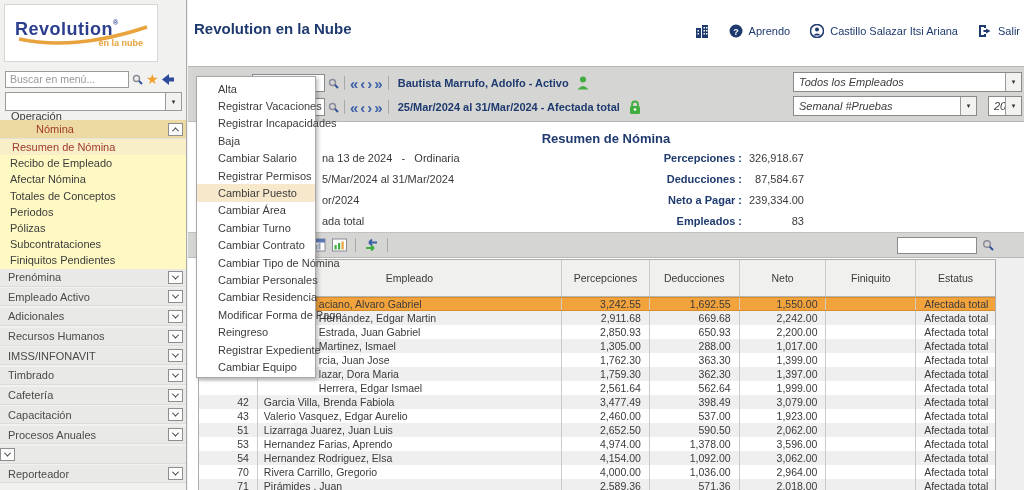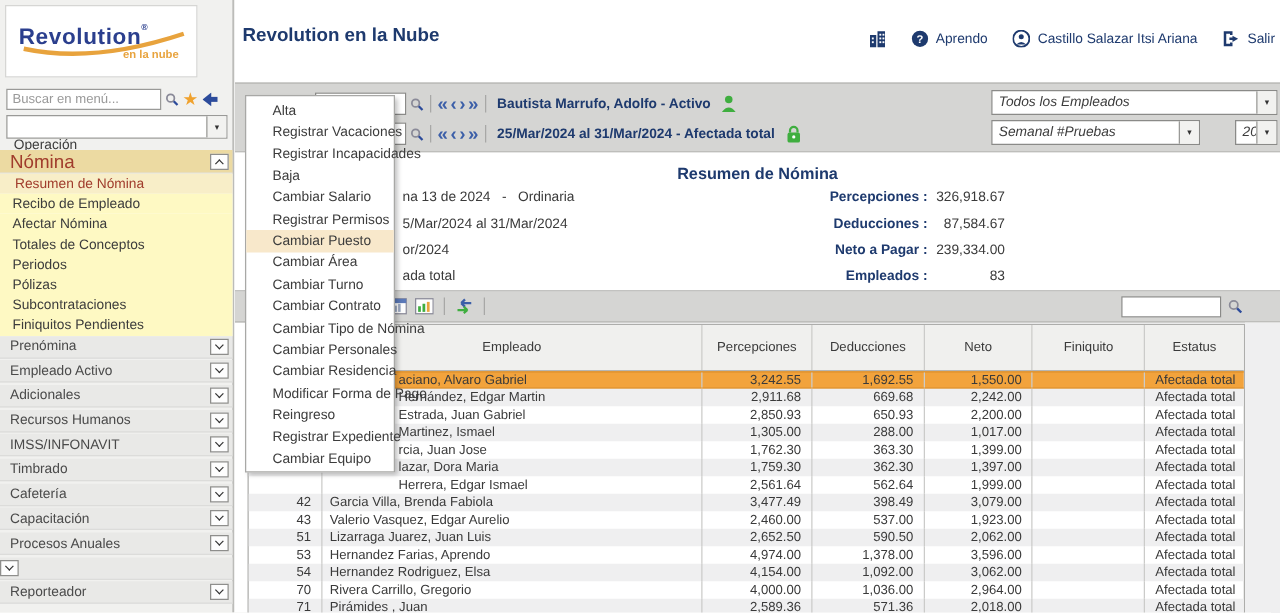--- a/index.html
+++ b/index.html
@@ -17,21 +17,21 @@
   .side-search-row { position:absolute; left:5px; top:70px; width:177px; height:18px; display:flex; align-items:center; }
   #menu-search { width:124px; height:17px; border:1px solid #9a9a98; font-size:10.5px; padding:0 4px; color:#444; background:#fff; }
   #menu-search::placeholder { color:#999; }
   .mini-ic { margin-left:3px; display:inline-flex; align-items:center; }
   #star-icon { color:#f0a22e; font-size:14px; line-height:14px; }
   #module-select { position:absolute; left:5px; top:92px; width:177px; height:19px; background:#fff; border:1px solid #9a9a98; display:flex; align-items:center; }
   #module-select .lbl { flex:1; font-size:11px; color:#3c3c3c; padding-left:5px;margin-top:28px; }
   .dd-btn { width:16px; height:100%; border-left:1px solid #9a9a98; background:#f2f2f0; display:flex; align-items:center; justify-content:center; font-size:7px; color:#333; }
   #side-menu { position:absolute; left:0; top:120px; width:186px; }
   .side-head { height:19px; display:flex; align-items:center; background:#ecdaa2; border-bottom:1px solid #e2e2e0; }
-  .side-head .lbl { flex:1; font-size:15px; color:#a03c2c; padding-left:8px; }
+  .side-head .lbl { flex:1; font-size:11px; color:#a03c2c; padding-left:8px;margin-left:28px; }
   .chev-box { width:15px; height:13px; background:#fdfdfd; border:1px solid #8e8e8c; margin-right:3px; display:flex; align-items:center; justify-content:center; }
   .chev { width:5px; height:5px; border-right:1.5px solid #333; border-bottom:1.5px solid #333; transform:rotate(45deg) translate(-1px,-1px); }
   .chev.up { transform:rotate(-135deg) translate(-1px,-1px); }
   #nomina-items { background:#fdfdfc; }
   .side-item { height:16.2px; display:flex; align-items:center; font-size:11px; color:#3c3c3c; padding-left:10px; background:#fef9c3; }
   .side-item.selected { background:#f8eec8; color:#a03c2c; padding-left:12px; }
   .side-section { height:18px; margin-bottom:1.7px; display:flex; align-items:center; background:#e9e9e7; border-bottom:1px solid #dcdcda; }
   .side-section .lbl { flex:1; font-size:11px; color:#4a4a4a; padding-left:8px; }
 
   
@@ -300,21 +300,21 @@
       <svg style="margin-left:8px;" width="14" height="15">
           <path d="M4 6 V4.5 a3 3 0 0 1 6 0 V6" fill="none" stroke="#3fae3f" stroke-width="1.8"></path>
           <rect x="2" y="6" width="10" height="8" rx="1.5" fill="#3fae3f"></rect>
           <circle cx="7" cy="9.5" r="1.3" fill="#fff"></circle>
         </svg>
     </div>
     <div class="select-box" style="left:605px; top:5px; width:229px;">
       <span class="lbl">Todos los Empleados</span>
       <span class="dd-btn">▾</span>
     </div>
-    <div class="select-box" style="left:605px; top:29px; width:167px;">
+    <div class="select-box" style="left:605px; top:29px; width:184px;">
       <span class="lbl">Semanal #Pruebas</span>
       <span class="dd-btn">▾</span>
     </div>
     <div class="select-box" style="left:800px; top:29px; width:34px;">
       <span class="lbl">2024</span>
       <span class="dd-btn">▾</span>
     </div>
   </div>
 
   <div id="content">

